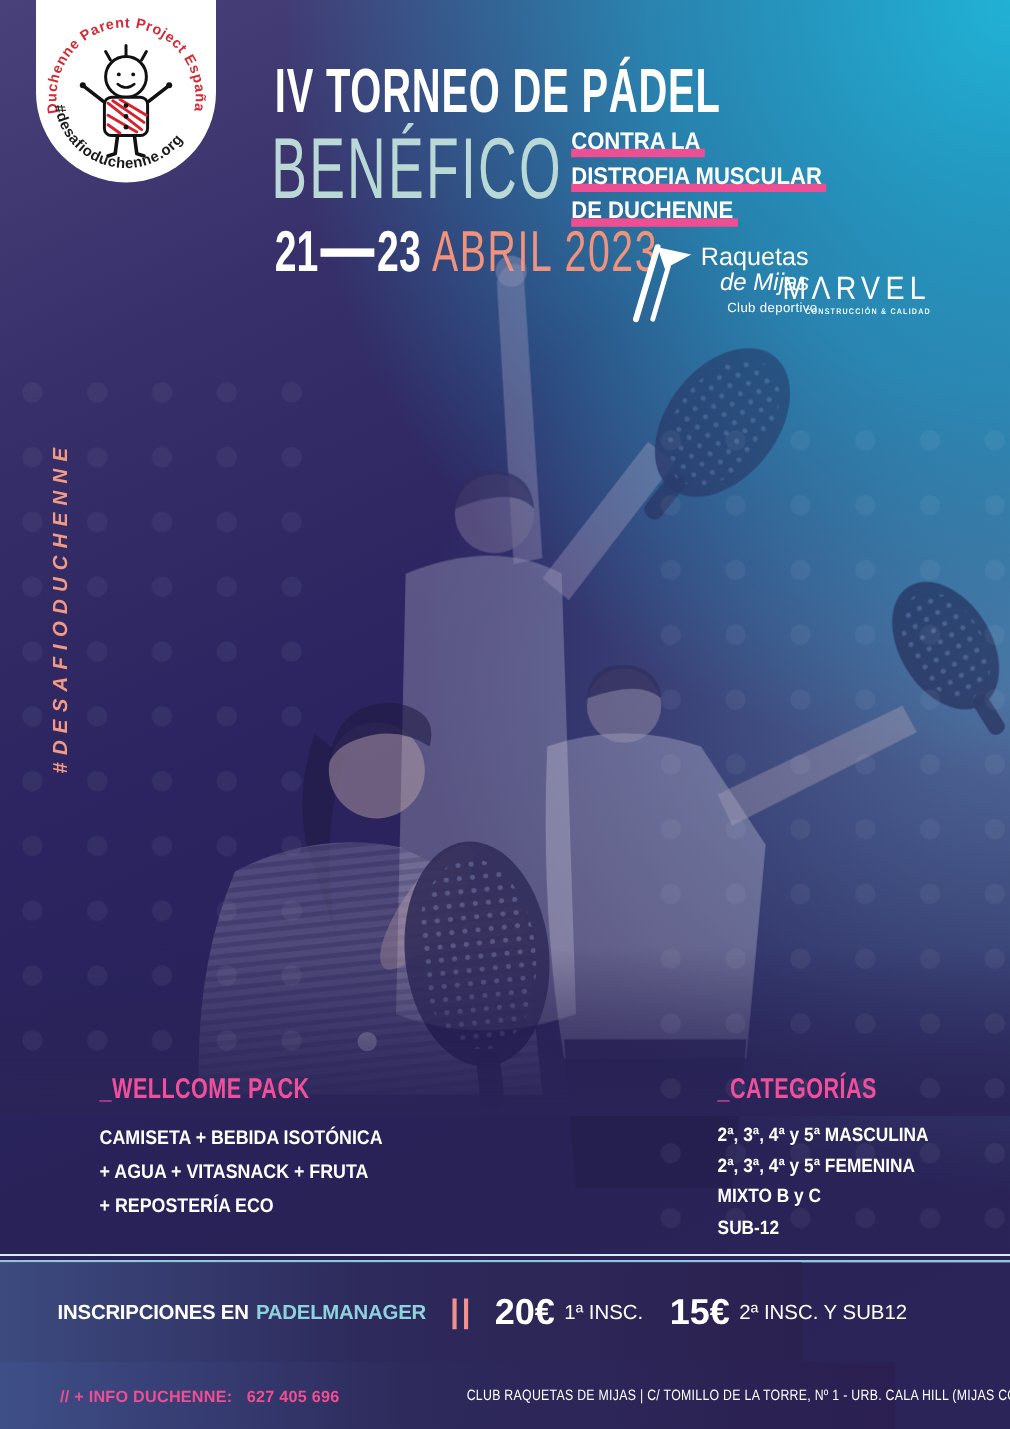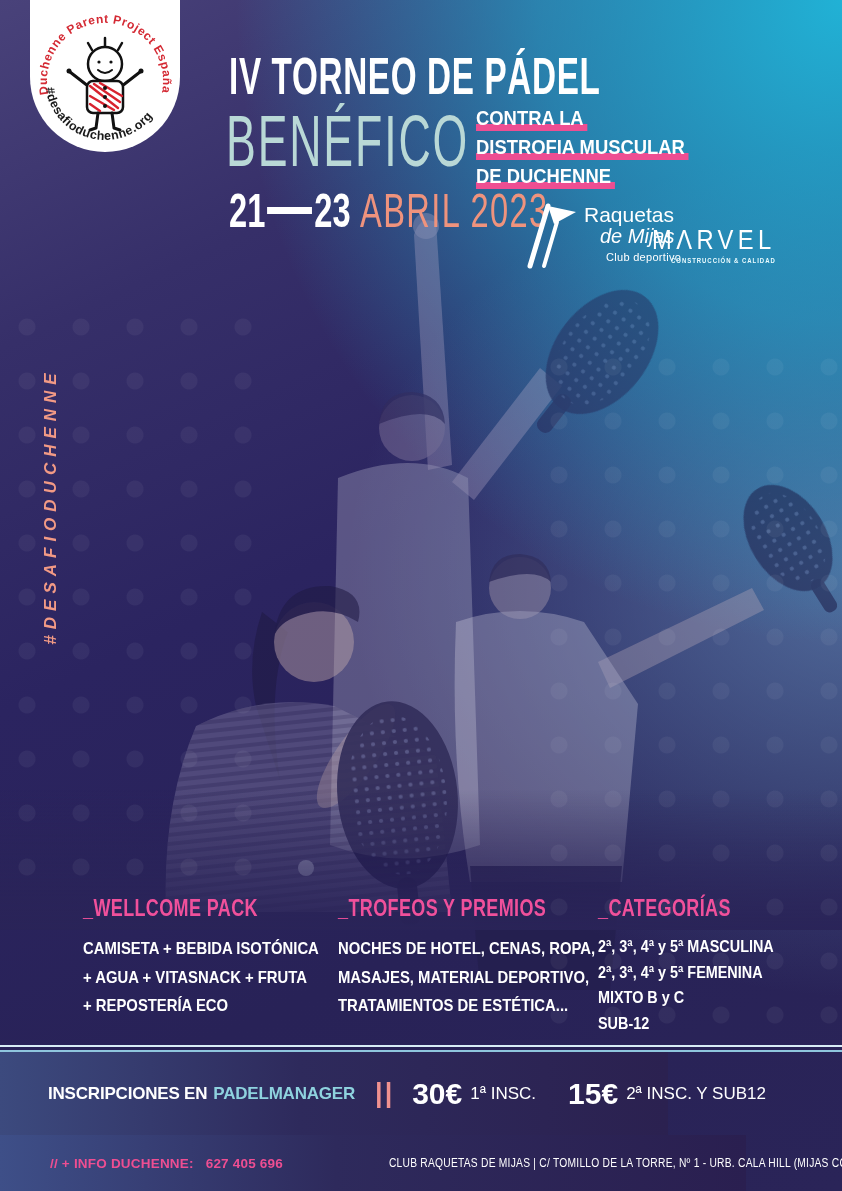--- a/index.html
+++ b/index.html
@@ -69,21 +69,21 @@
     background:linear-gradient(#d8edf6 0 2px, rgba(0,0,0,0) 2px 5px, #8fc6de 5px 7px); }
 
   .pricebar { position:absolute; top:1052px; left:0; width:668px; height:83px;
     background:linear-gradient(90deg,#3c4a7e 0%,#2e2a5c 45%,#2b2150 100%);
     display:flex; align-items:center; padding-left:48px; white-space:nowrap; }
   .pb-label { font-size:17px; font-weight:800; color:#fff; letter-spacing:-0.2px; }
   .pb-brand { font-size:17px; font-weight:800; color:#8ed2de; margin-left:6px; letter-spacing:-0.2px; }
   .pb-div { font-size:27px; font-weight:800; color:#f0918f; margin:0 18px 0 20px; letter-spacing:2px; }
   .pb-price { font-size:30px; font-weight:800; color:#fff; }
   .pb-plabel { font-size:17px; font-weight:400; color:#fff; margin-left:8px; }
-  .pb-price2 { margin-left:32px; }
+  .pb-price2 { margin-left:22px; }
 
   .footer { position:absolute; top:1135px; left:0; width:746px; height:56px;
     background:linear-gradient(90deg,#3e4f88 0%,#2e2a5c 45%,#2a1f50 100%);
     display:flex; align-items:center; padding:0 42px 0 50px; }
   .ft-info { color:#ee4e92; font-weight:800; font-size:13.5px; letter-spacing:.2px; white-space:nowrap; }
   .ft-phone { margin-left:12px; }
   .ft-address { margin-left:auto; color:#fff; font-weight:400; font-size:12.5px; white-space:nowrap;
     transform:scaleX(.82); transform-origin:right center; letter-spacing:.3px; flex-shrink:0; }
 </style>
 </head>
@@ -223,46 +223,38 @@
 
   <div class="section sec1">
     <div class="sec-h">_WELLCOME PACK</div>
     <div class="sec-body">
       <div>CAMISETA + BEBIDA ISOTÓNICA</div>
       <div>+ AGUA + VITASNACK + FRUTA</div>
       <div>+ REPOSTERÍA ECO</div>
     </div>
   </div>
 
-  <div class="section sec2">
-    <div class="sec-h">_TROFEOS Y PREMIOS</div>
-    <div class="sec-body">
-      <div>NOCHES DE HOTEL, CENAS, ROPA,</div>
-      <div>MASAJES, MATERIAL DEPORTIVO,</div>
-      <div>TRATAMIENTOS DE ESTÉTICA...</div>
-    </div>
-  </div>
 
   <div class="section sec3">
     <div class="sec-h">_CATEGORÍAS</div>
     <div class="sec-body">
       <div>2ª, 3ª, 4ª y 5ª MASCULINA</div>
       <div>2ª, 3ª, 4ª y 5ª FEMENINA</div>
       <div>MIXTO B y C</div>
       <div>SUB-12</div>
     </div>
   </div>
 
   <div class="rule"></div>
 
   <div class="pricebar">
     <span class="pb-label">INSCRIPCIONES EN</span>
     <span class="pb-brand">PADELMANAGER</span>
     <span class="pb-div">||</span>
-    <span class="pb-price">30€</span>
+    <span class="pb-price">20€</span>
     <span class="pb-plabel">1ª INSC.</span>
     <span class="pb-price pb-price2">15€</span>
     <span class="pb-plabel">2ª INSC. Y SUB12</span>
   </div>
 
   <div class="footer">
     <span class="ft-info">
       <span>// + INFO DUCHENNE:</span><span class="ft-phone">627 405 696</span>
     </span>
     <span class="ft-address">CLUB RAQUETAS DE MIJAS  |  C/ TOMILLO DE LA TORRE, Nº 1 - URB. CALA HILL (MIJAS COSTA)</span>

